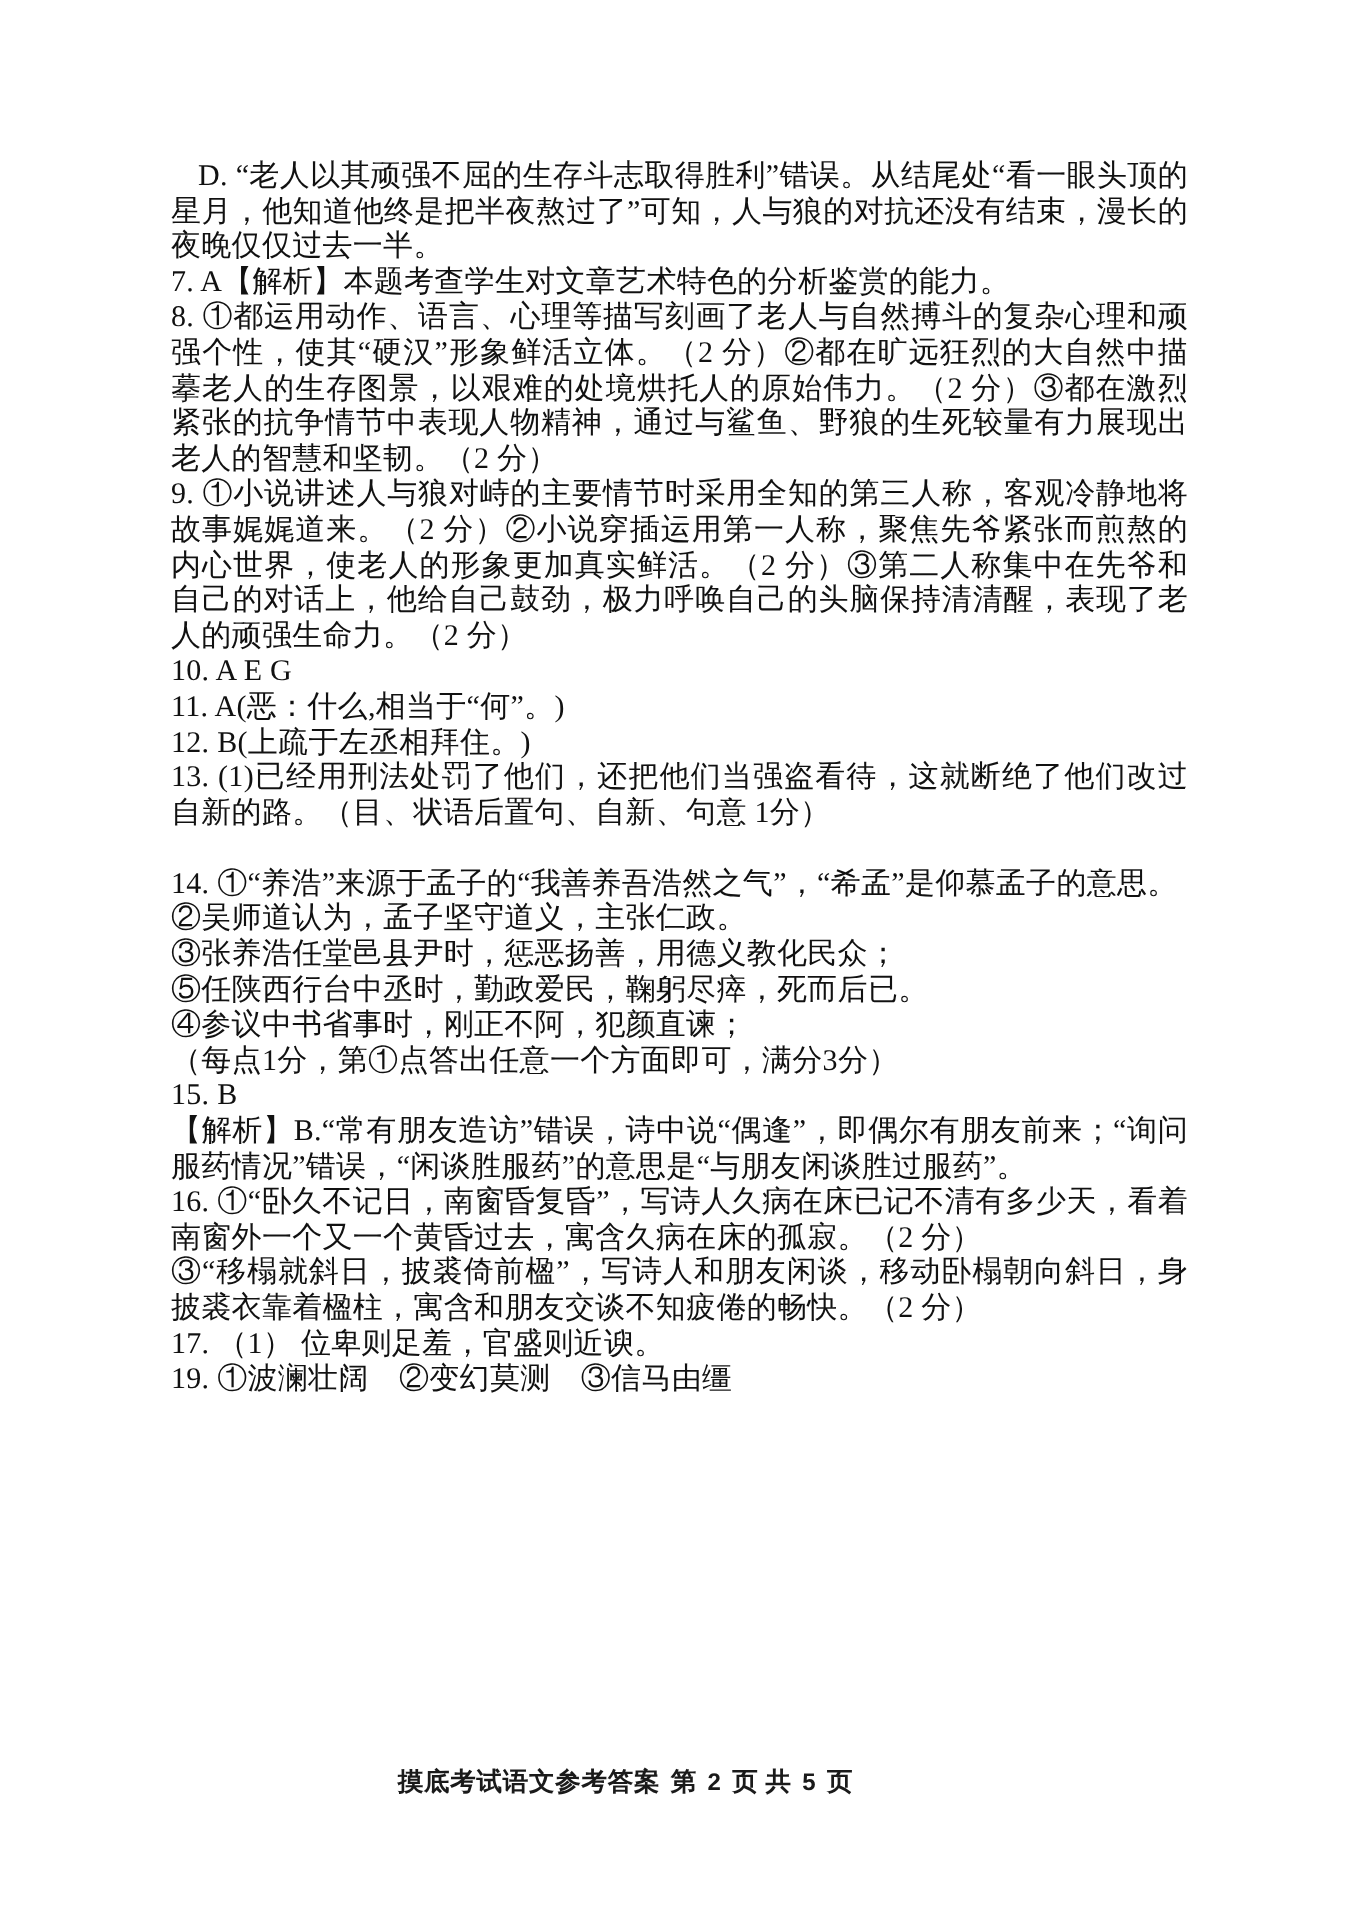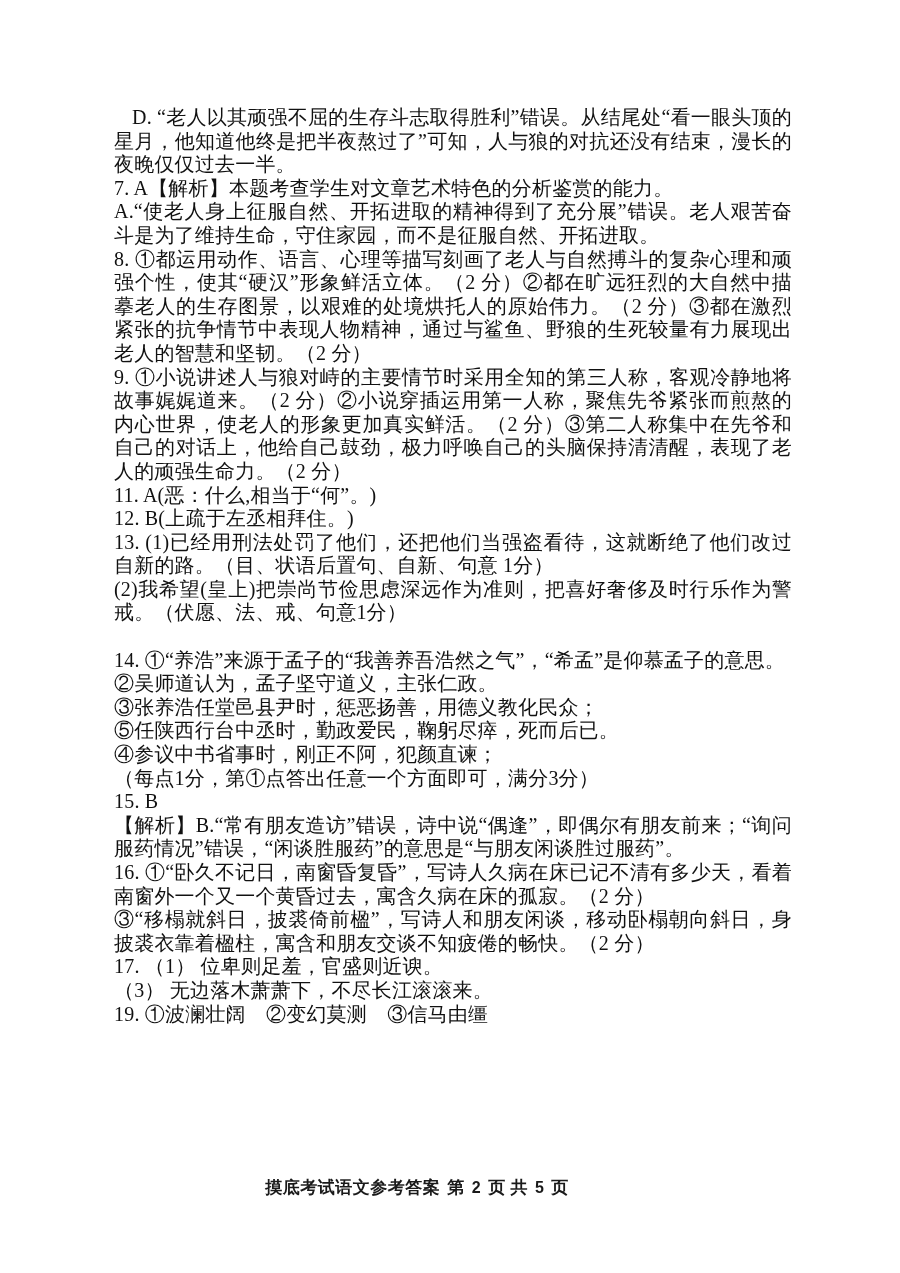--- a/index.html
+++ b/index.html
@@ -67,39 +67,37 @@
     font-size: 16px;
   }
 </style>
 </head>
 <body>
 
 <div class="page">
   <div class="answer-body">
       <p class="para indent">D. “老人以其顽强不屈的生存斗志取得胜利”错误。从结尾处“看一眼头顶的星月，他知道他终是把半夜熬过了”可知，人与狼的对抗还没有结束，漫长的夜晚仅仅过去一半。</p>
       <p class="para">7. A【解析】本题考查学生对文章艺术特色的分析鉴赏的能力。</p>
-      <p class="para">A.“使老人身上征服自然、开拓进取的精神得到了充分展”错误。老人艰苦奋斗是为了维持生命，守住家园，而不是征服自然、开拓进取。</p>
       <p class="para">8. ①都运用动作、语言、心理等描写刻画了老人与自然搏斗的复杂心理和顽强个性，使其“硬汉”形象鲜活立体。（2 分）②都在旷远狂烈的大自然中描摹老人的生存图景，以艰难的处境烘托人的原始伟力。（2 分）③都在激烈紧张的抗争情节中表现人物精神，通过与鲨鱼、野狼的生死较量有力展现出老人的智慧和坚韧。（2 分）</p>
       <p class="para">9. ①小说讲述人与狼对峙的主要情节时采用全知的第三人称，客观冷静地将故事娓娓道来。（2 分）②小说穿插运用第一人称，聚焦先爷紧张而煎熬的内心世界，使老人的形象更加真实鲜活。（2 分）③第二人称集中在先爷和自己的对话上，他给自己鼓劲，极力呼唤自己的头脑保持清清醒，表现了老人的顽强生命力。（2 分）</p>
+      <p class="para">10. A E G</p>
       <p class="para">11. A(恶：什么,相当于“何”。)</p>
       <p class="para">12. B(上疏于左丞相拜住。)</p>
       <p class="para">13. (1)已经用刑法处罚了他们，还把他们当强盗看待，这就断绝了他们改过自新的路。（目、状语后置句、自新、句意 1分）</p>
-      <p class="para">(2)我希望(皇上)把崇尚节俭思虑深远作为准则，把喜好奢侈及时行乐作为警戒。（伏愿、法、戒、句意1分）</p>
       <p class="para spacer"></p>
       <p class="para">14. ①“养浩”来源于孟子的“我善养吾浩然之气”，“希孟”是仰慕孟子的意思。</p>
       <p class="para">②吴师道认为，孟子坚守道义，主张仁政。</p>
       <p class="para">③张养浩任堂邑县尹时，惩恶扬善，用德义教化民众；</p>
       <p class="para">⑤任陕西行台中丞时，勤政爱民，鞠躬尽瘁，死而后已。</p>
       <p class="para">④参议中书省事时，刚正不阿，犯颜直谏；</p>
       <p class="para">（每点1分，第①点答出任意一个方面即可，满分3分）</p>
       <p class="para">15. B</p>
       <p class="para">【解析】B.“常有朋友造访”错误，诗中说“偶逢”，即偶尔有朋友前来；“询问服药情况”错误，“闲谈胜服药”的意思是“与朋友闲谈胜过服药”。</p>
       <p class="para">16. ①“卧久不记日，南窗昏复昏”，写诗人久病在床已记不清有多少天，看着南窗外一个又一个黄昏过去，寓含久病在床的孤寂。（2 分）</p>
       <p class="para">③“移榻就斜日，披裘倚前楹”，写诗人和朋友闲谈，移动卧榻朝向斜日，身披裘衣靠着楹柱，寓含和朋友交谈不知疲倦的畅快。（2 分）</p>
       <p class="para">17. （1） 位卑则足羞，官盛则近谀。</p>
-      <p class="para">（3） 无边落木萧萧下，不尽长江滚滚来。</p>
       <p class="para">19. ①波澜壮阔　②变幻莫测　③信马由缰</p>
     </div>
 
   <div class="footer">
     <span>摸底考试语文参考答案</span><span class="gap"></span><span>第</span><span class="gap"></span><span class="num">2</span><span class="gap"></span><span>页 共</span><span class="gap"></span><span class="num">5</span><span class="gap"></span><span>页</span>
   </div>
 </div>
 
 </body></html>

